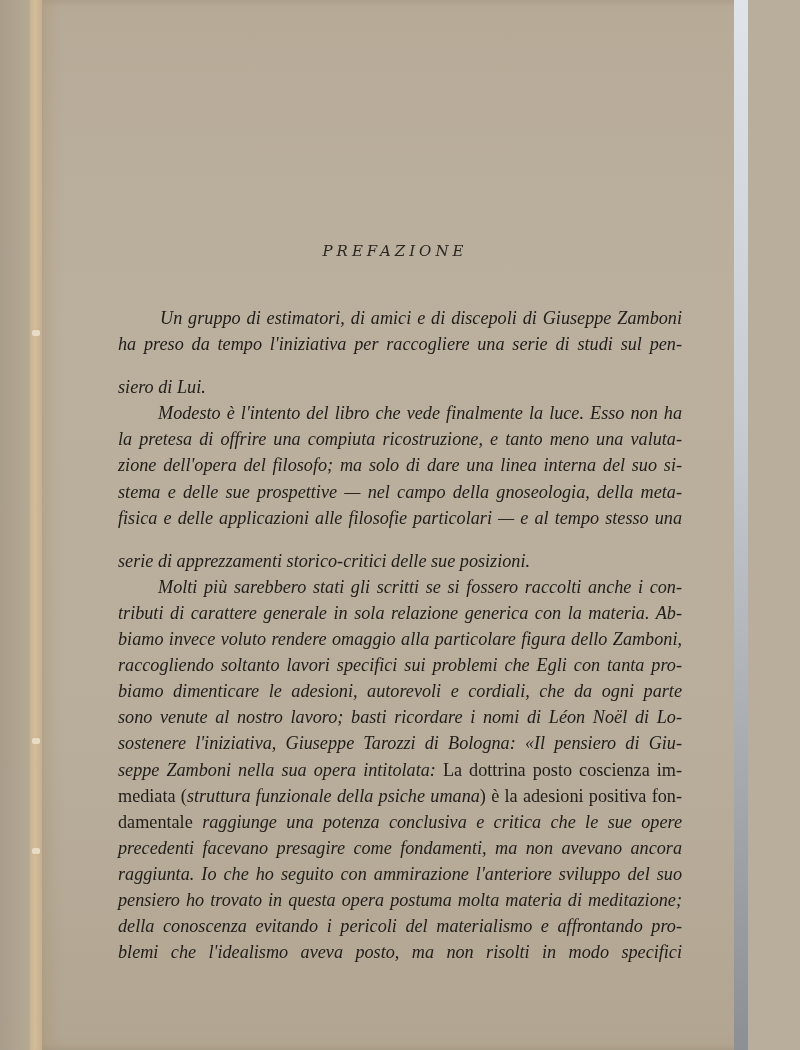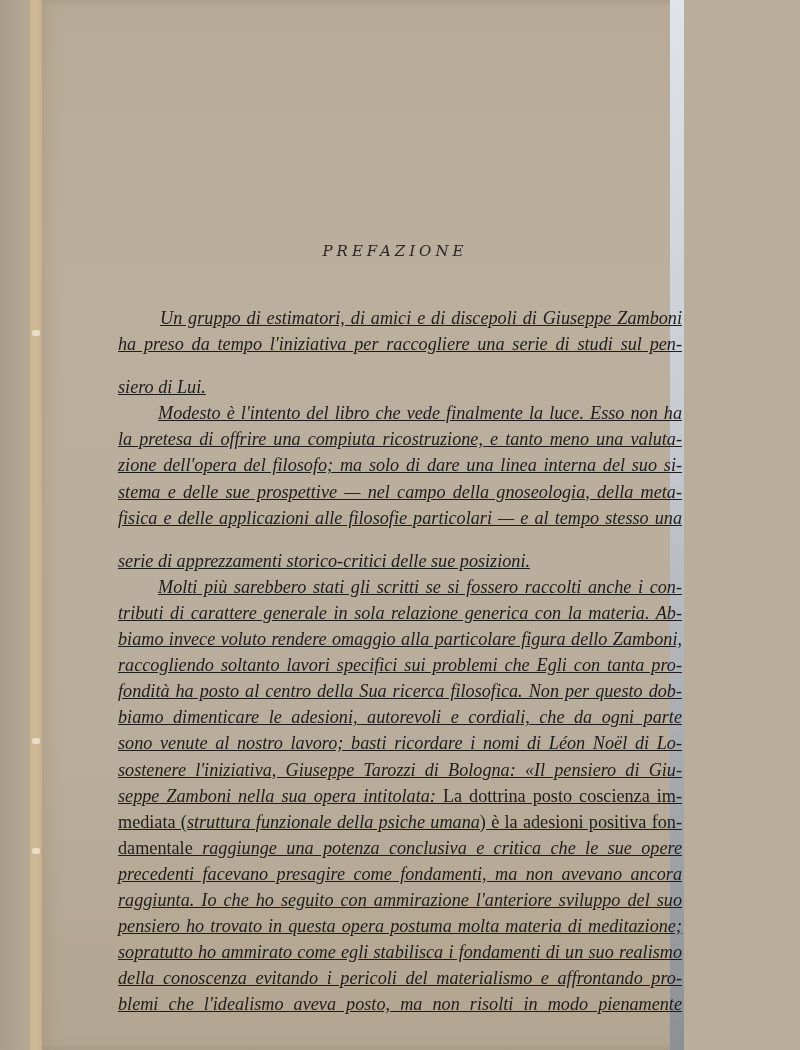--- a/index.html
+++ b/index.html
@@ -5,21 +5,21 @@
     html, body {
       margin: 0;
       padding: 0;
       width: 800px;
       height: 1050px;
       overflow: hidden;
       background: #b9ad9b;
     }
     .scene {
       position: relative;
-      width: 684px;
+      width: 748px;
       height: 1050px;
       background: linear-gradient(90deg, #b3a794 0%, #b8ad9a 100%);
       overflow: hidden;
     }
     .left-page-edge {
       position: absolute;
       left: 0; top: 0;
       width: 34px; height: 1050px;
       background: linear-gradient(90deg, #a99d8b 0%, #b4a893 80%, #bfae93 100%);
     }
@@ -69,21 +69,20 @@
       font-style: italic;
       font-size: 18.2px;
       color: #1f1c19;
     }
     .line {
       height: 26.1px;
       line-height: 26.1px;
       white-space: nowrap;
       text-align: justify;
       text-align-last: justify;
-      text-decoration: underline;
     }
     .line.last { text-align-last: left; margin-top: 17px; }
     .line.out { margin-left: -40px; }
     .upright { font-style: normal; }
   </style>
 </head>
 <body>
 
 <div class="scene">
   <div class="left-page-edge"></div>
@@ -111,28 +110,26 @@
       <div class="line out">stema e delle sue prospettive — nel campo della gnoseologia, della meta-</div>
       <div class="line out">fisica e delle applicazioni alle filosofie particolari — e al tempo stesso una</div>
       <div class="line out last">serie di apprezzamenti storico-critici delle sue posizioni.</div>
     </div>
 
     <div>
       <div class="line">Molti più sarebbero stati gli scritti se si fossero raccolti anche i con-</div>
       <div class="line out">tributi di carattere generale in sola relazione generica con la materia. Ab-</div>
       <div class="line out">biamo invece voluto rendere omaggio alla particolare figura dello Zamboni,</div>
       <div class="line out">raccogliendo soltanto lavori specifici sui problemi che Egli con tanta pro-</div>
-      <div class="line out">fondità ha posto al centro della Sua ricerca filosofica. Non per questo dob-</div>
       <div class="line out">biamo dimenticare le adesioni, autorevoli e cordiali, che da ogni parte</div>
       <div class="line out">sono venute al nostro lavoro; basti ricordare i nomi di Léon Noël di Lo-</div>
       <div class="line out">sostenere l'iniziativa, Giuseppe Tarozzi di Bologna: «Il pensiero di Giu-</div>
       <div class="line out"><span>seppe Zamboni nella sua opera intitolata:</span><span class="upright"> La dottrina posto coscienza im-</span></div>
       <div class="line out"><span class="upright">mediata (</span><span>struttura funzionale della psiche umana</span><span class="upright">) è la adesioni positiva fon-</span></div>
       <div class="line out"><span class="upright">damentale </span><span>raggiunge una potenza conclusiva e critica che le sue opere</span></div>
       <div class="line out">precedenti facevano presagire come fondamenti, ma non avevano ancora</div>
       <div class="line out">raggiunta. Io che ho seguito con ammirazione l'anteriore sviluppo del suo</div>
       <div class="line out">pensiero ho trovato in questa opera postuma molta materia di meditazione;</div>
-      <div class="line out">sopratutto ho ammirato come egli stabilisca i fondamenti di un suo realismo</div>
       <div class="line out">della conoscenza evitando i pericoli del materialismo e affrontando pro-</div>
-      <div class="line out">blemi che l'idealismo aveva posto, ma non risolti in modo pienamente</div>
+      <div class="line out">blemi che l'idealismo aveva posto, ma non risolti in modo specifici</div>
     </div>
   </div>
 </div>
 
 </body></html>

